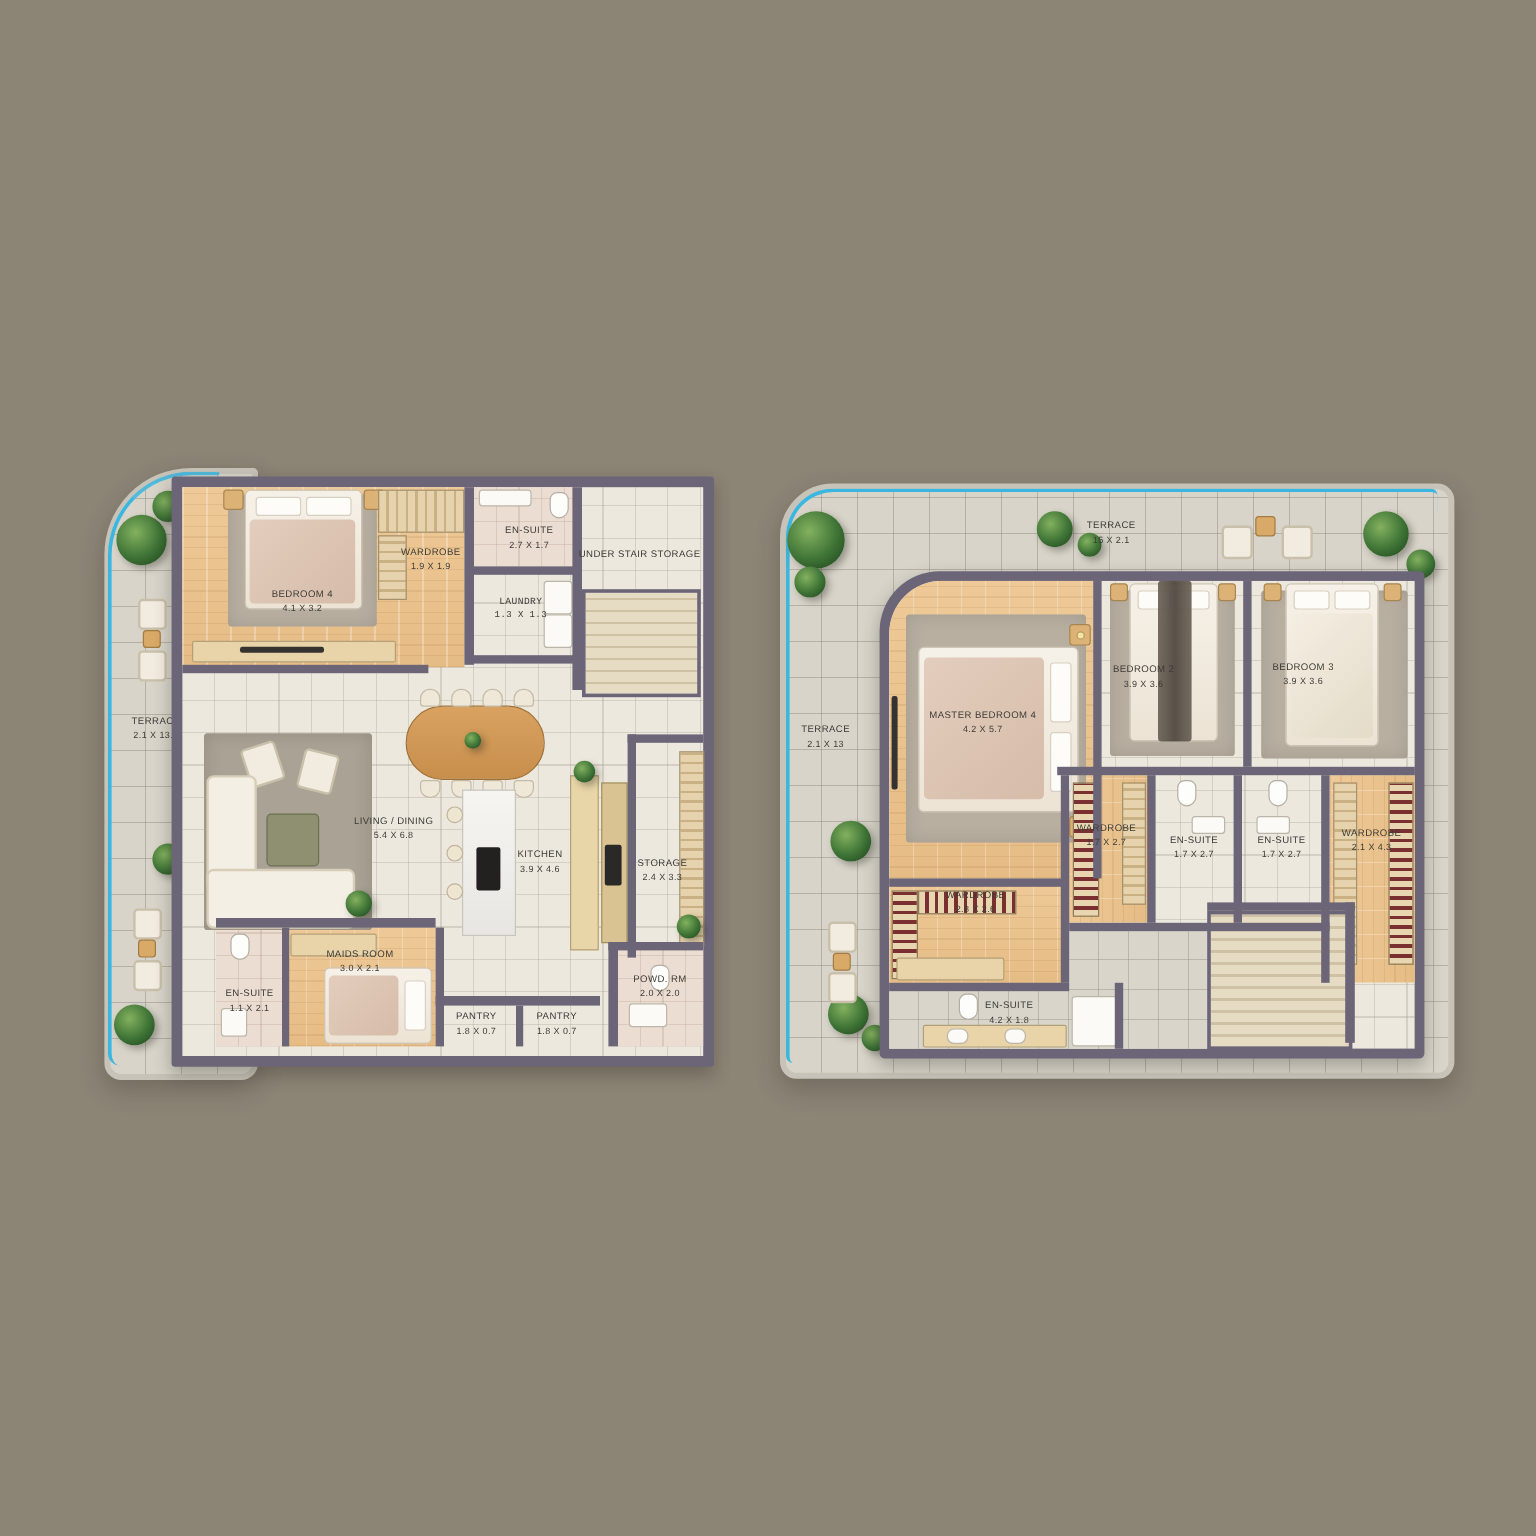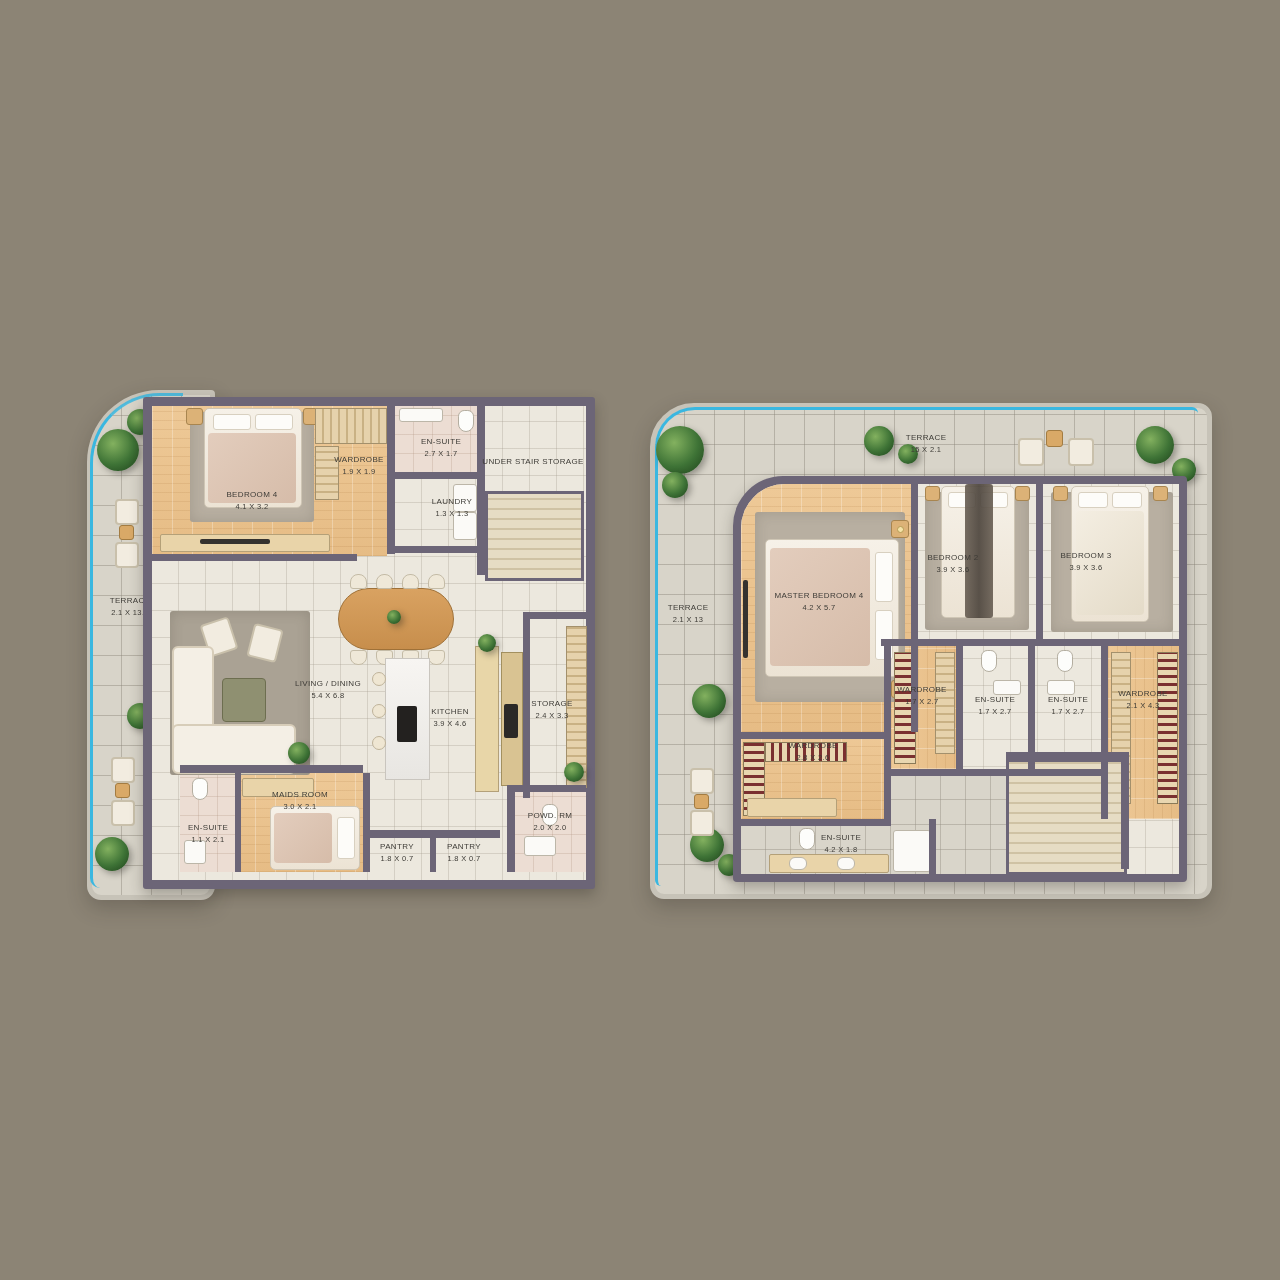--- a/index.html
+++ b/index.html
@@ -199,33 +199,33 @@
         <div class="rl-name">WARDROBE</div>
         <div class="rl-dims">1.9 X 1.9</div>
       </div>
       <div class="room-label" style="left:289px;top:42px;">
         <div class="rl-name">EN-SUITE</div>
         <div class="rl-dims">2.7 X 1.7</div>
       </div>
       <div class="room-label" style="left:381px;top:56px;">
         <div class="rl-name">UNDER STAIR STORAGE</div>
       </div>
-      <div class="room-label" style="left:300px;top:102px;">
+      <div class="room-label" style="left:282px;top:102px;font-family:Liberation Mono, monospace;">
         <div class="rl-name">LAUNDRY</div>
         <div class="rl-dims">1.3 X 1.3</div>
       </div>
       <div class="room-label" style="left:176px;top:284px;">
         <div class="rl-name">LIVING / DINING</div>
         <div class="rl-dims">5.4 X 6.8</div>
       </div>
       <div class="room-label" style="left:298px;top:312px;">
         <div class="rl-name">KITCHEN</div>
         <div class="rl-dims">3.9 X 4.6</div>
       </div>
-      <div class="room-label" style="left:400px;top:304px;">
+      <div class="room-label" style="left:400px;top:319px;">
         <div class="rl-name">STORAGE</div>
         <div class="rl-dims">2.4 X 3.3</div>
       </div>
       <div class="room-label" style="left:148px;top:395px;">
         <div class="rl-name">MAIDS ROOM</div>
         <div class="rl-dims">3.0 X 2.1</div>
       </div>
       <div class="room-label" style="left:56px;top:428px;">
         <div class="rl-name">EN-SUITE</div>
         <div class="rl-dims">1.1 X 2.1</div>

